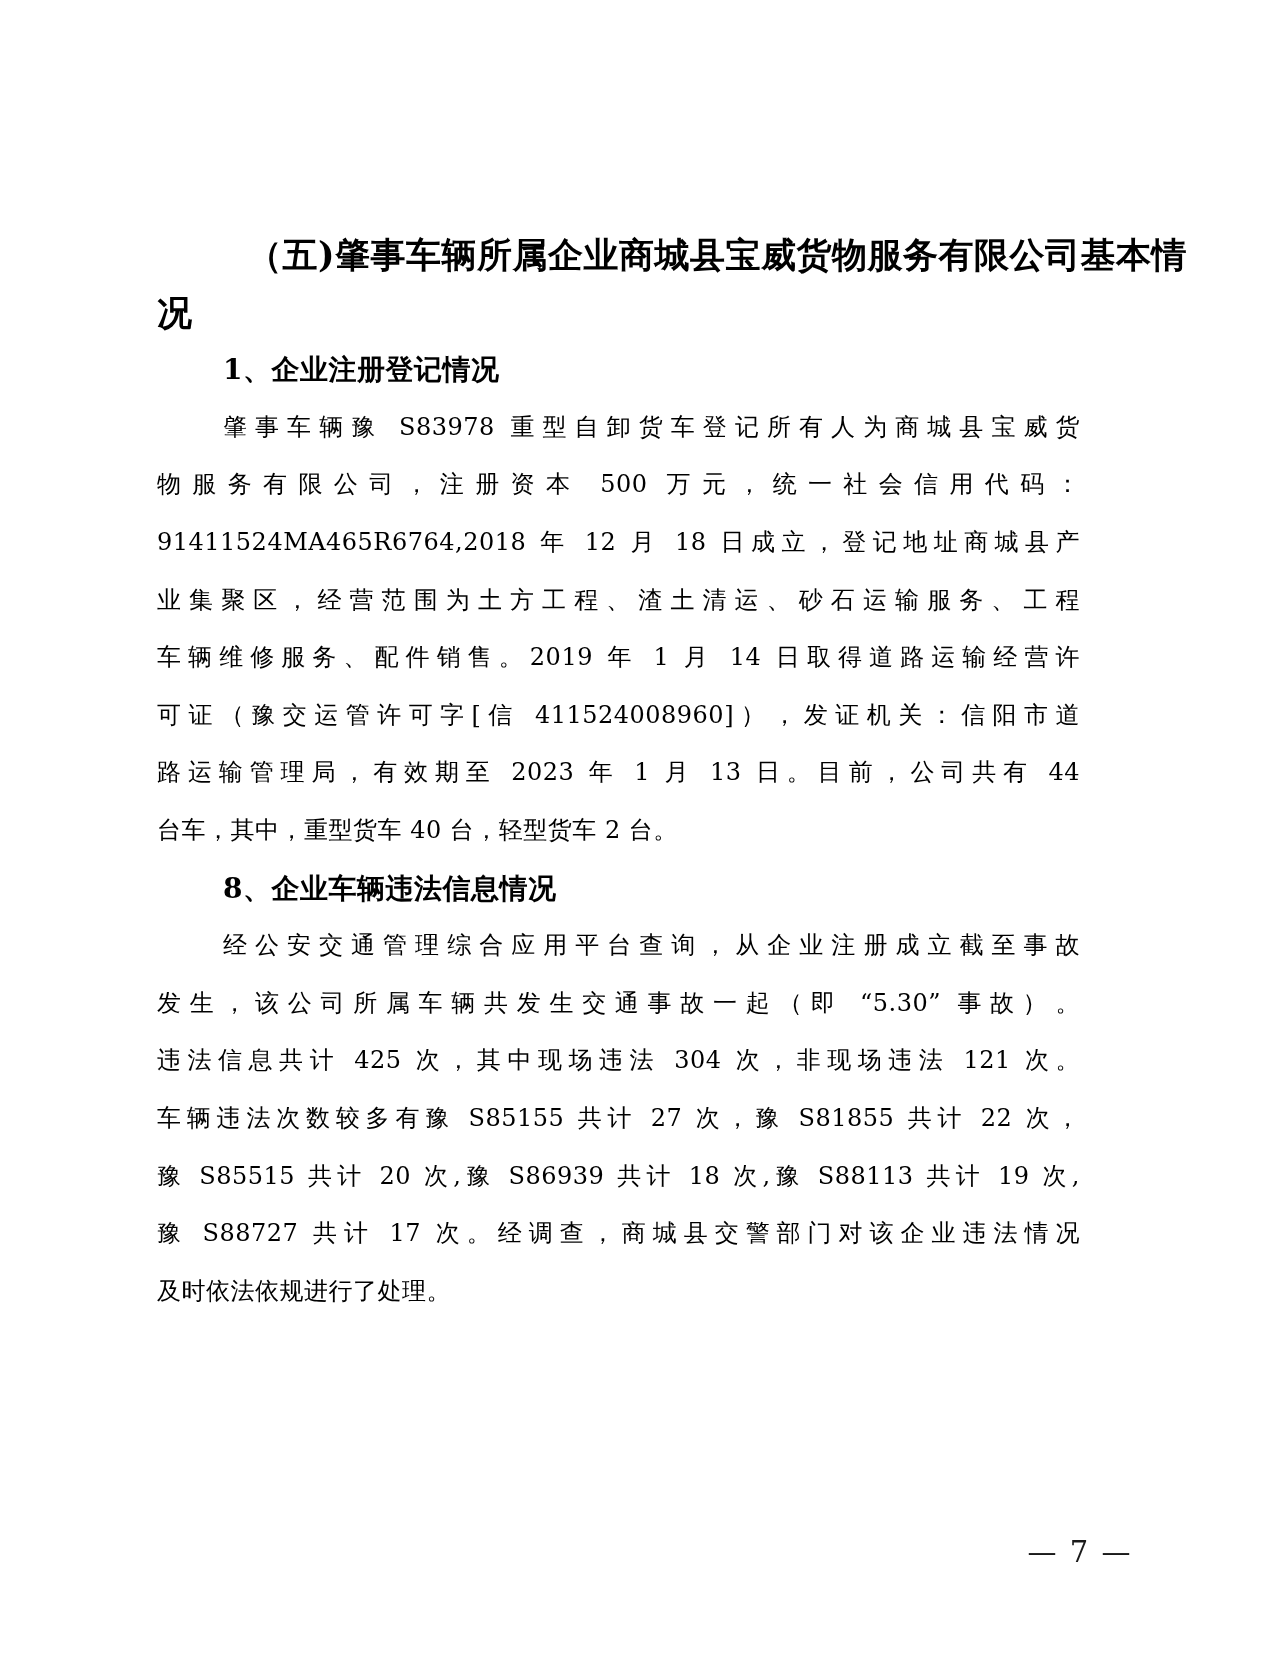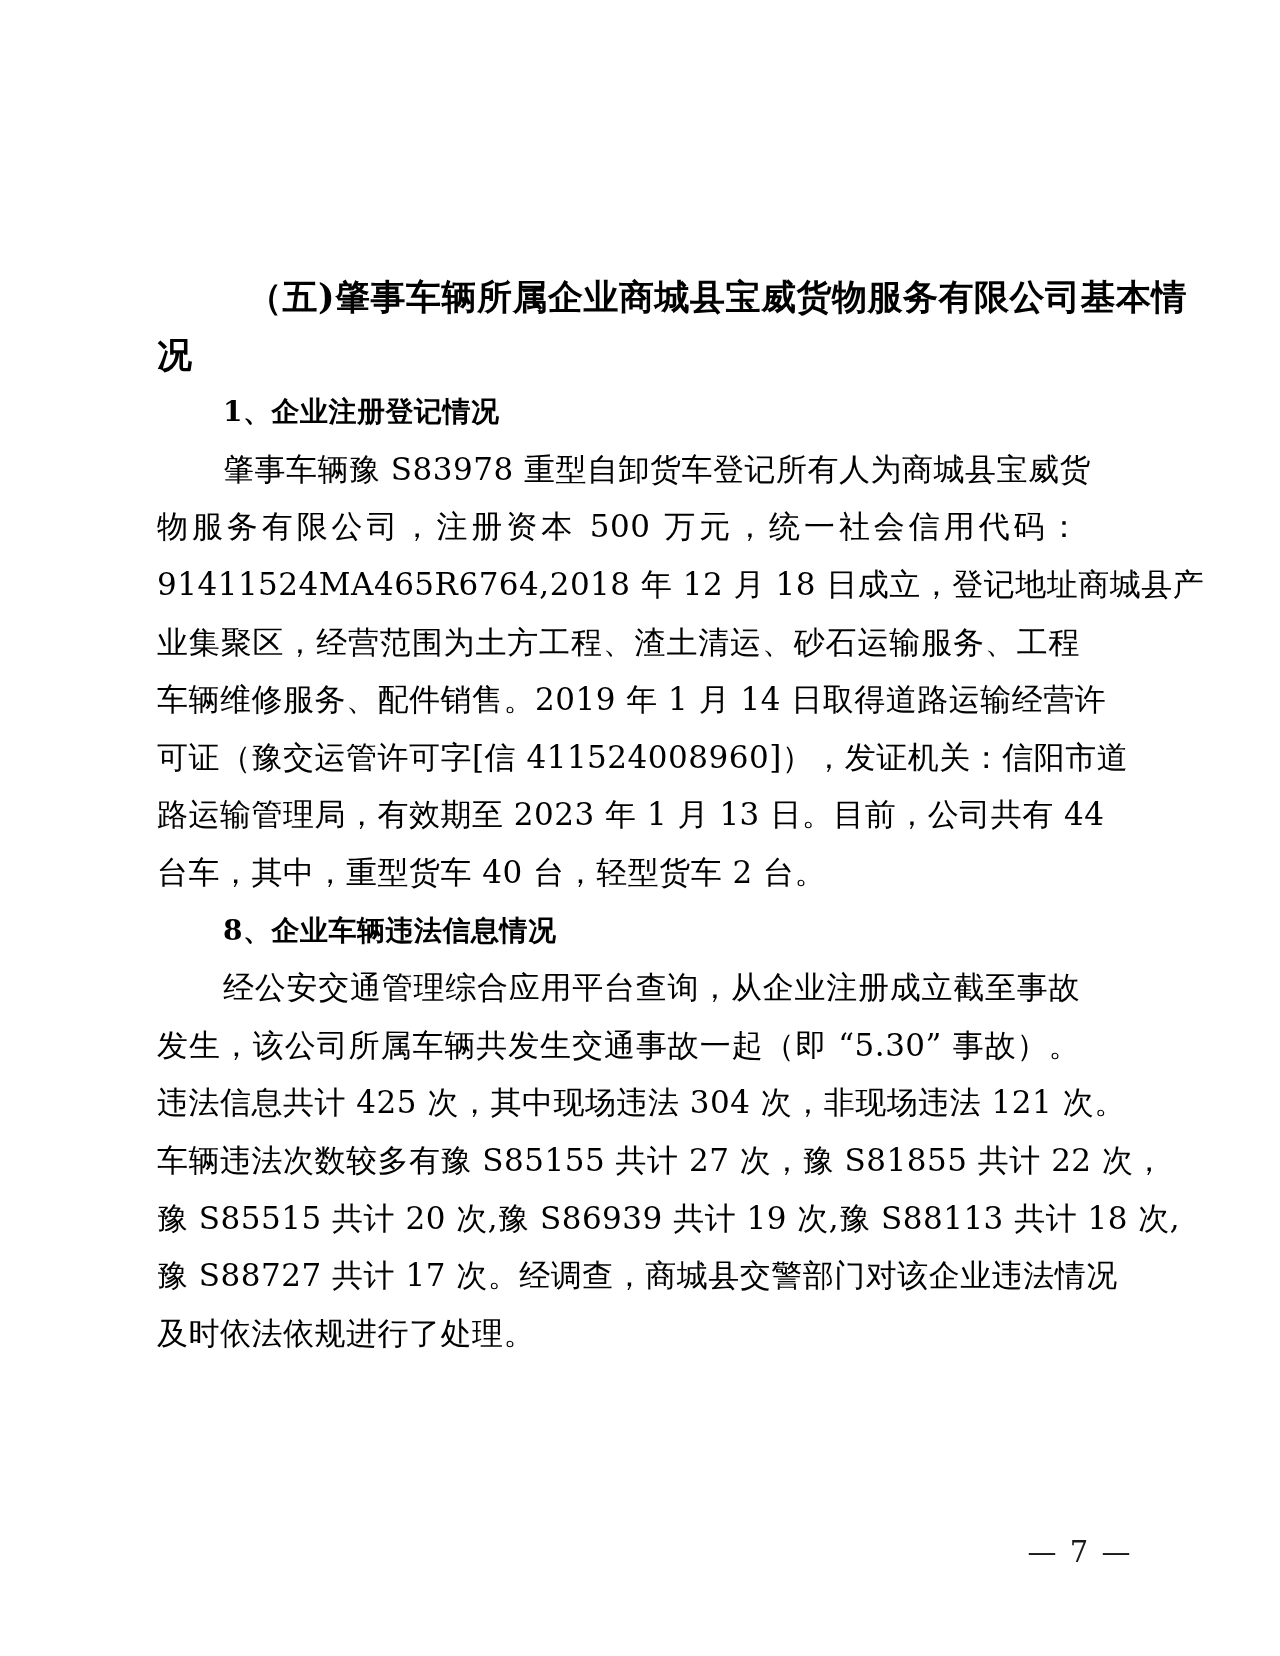--- a/index.html
+++ b/index.html
@@ -24,35 +24,34 @@
     }
     .text-block {
       position: absolute;
       left: 157px;
       top: 226px;
       width: 923px;
     }
     .ln {
       height: 57.6px;
       line-height: 57.6px;
-      font-size: 31px;
+      font-size: 24px;
       white-space: nowrap;
       letter-spacing: 0.5px;
     }
     .just {
       text-align: justify;
       text-align-last: justify;
       text-justify: auto;
     }
     .ind {
       text-indent: 66px;
     }
     .ind-h1 {
       text-indent: 90px;
-      margin-top: 42px;
     }
     .h1 {
       font-weight: 700;
       font-size: 35px;
       letter-spacing: 0.5px;
     }
     .h2 {
       font-weight: 700;
       font-size: 28px;
     }
@@ -83,19 +82,19 @@
     <div class="ln just">业集聚区，经营范围为土方工程、渣土清运、砂石运输服务、工程</div>
     <div class="ln just">车辆维修服务、配件销售。2019 年 1 月 14 日取得道路运输经营许</div>
     <div class="ln just">可证（豫交运管许可字[信 411524008960]），发证机关：信阳市道</div>
     <div class="ln just">路运输管理局，有效期至 2023 年 1 月 13 日。目前，公司共有 44</div>
     <div class="ln">台车，其中，重型货车 40 台，轻型货车 2 台。</div>
     <div class="ln h2 ind">8、企业车辆违法信息情况</div>
     <div class="ln ind just">经公安交通管理综合应用平台查询，从企业注册成立截至事故</div>
     <div class="ln just">发生，该公司所属车辆共发生交通事故一起（即 “5.30” 事故）。</div>
     <div class="ln just">违法信息共计 425 次，其中现场违法 304 次，非现场违法 121 次。</div>
     <div class="ln just">车辆违法次数较多有豫 S85155 共计 27 次，豫 S81855 共计 22 次，</div>
-    <div class="ln just">豫 S85515 共计 20 次,豫 S86939 共计 19 次,豫 S88113 共计 18 次,</div>
+    <div class="ln just">豫 S85515 共计 20 次,豫 S86939 共计 18 次,豫 S88113 共计 19 次,</div>
     <div class="ln just">豫 S88727 共计 17 次。经调查，商城县交警部门对该企业违法情况</div>
     <div class="ln">及时依法依规进行了处理。</div>
   </div>
 
   <div class="page-footer">— 7 —</div>
 </div>
 
 </body></html>

